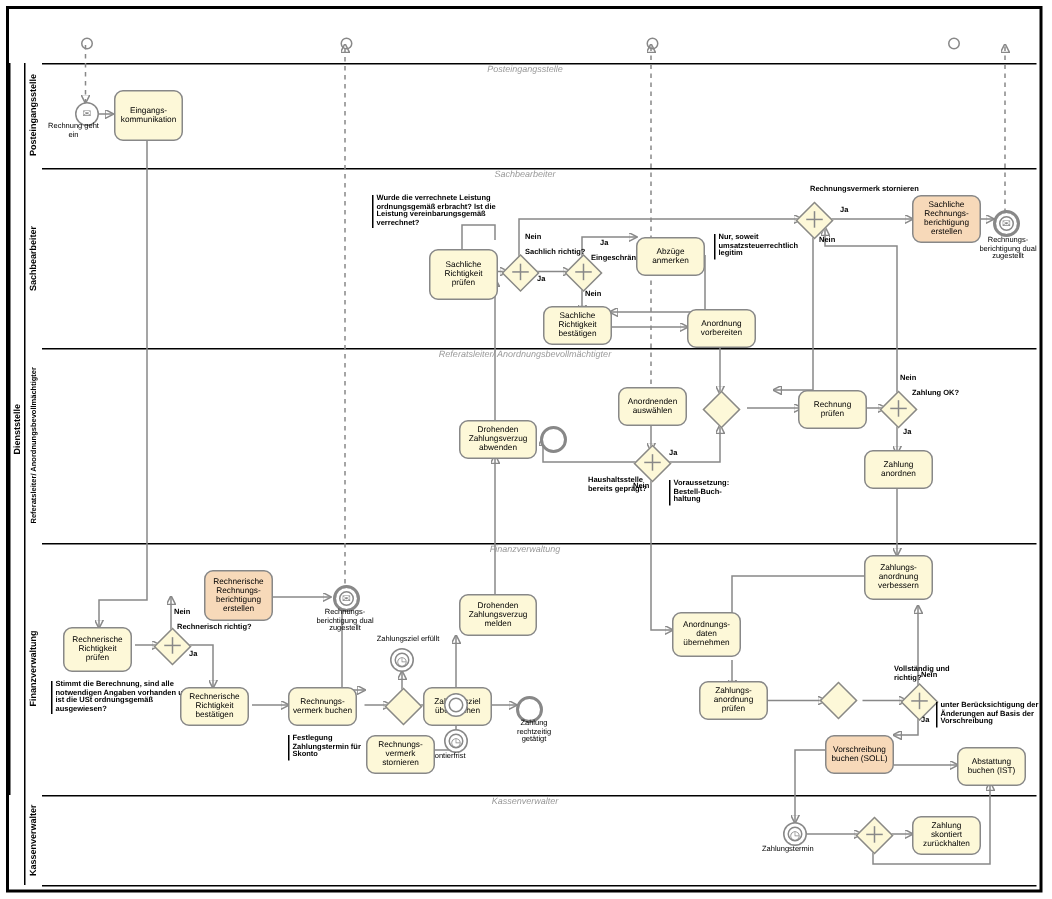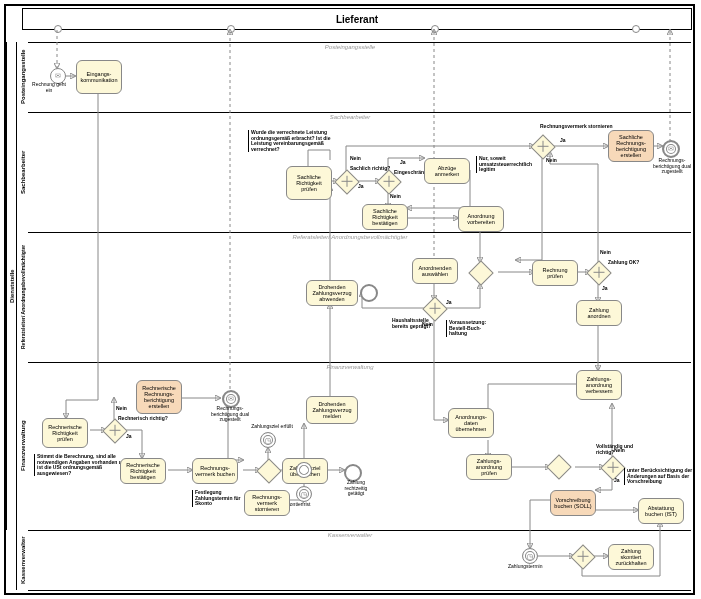--- a/index.html
+++ b/index.html
@@ -32,23 +32,20 @@
   svg.flows{position:absolute;left:0;top:0;width:701px;height:599px;pointer-events:none}
   svg.flows path{stroke:#888;stroke-width:1;fill:none}
   svg.flows path.msg{stroke-dasharray:3,3}
 </style>
 </head>
 <body>
 
 <div class="canvas">
   <div class="border"></div>
 
-  <div class="pool-header" style="left:22px;top:8px;width:668px;height:20px">
-    <span>Lieferant</span>
-  </div>
 
   <div class="msgflow-marker" style="left:54px;top:25px"></div>
   <div class="msgflow-marker" style="left:227px;top:25px"></div>
   <div class="msgflow-marker" style="left:431px;top:25px"></div>
   <div class="msgflow-marker" style="left:632px;top:25px"></div>
 
   <div class="lane-label" style="left:6px;top:42px;width:10px;height:488px">Dienststelle</div>
   <div class="lane-label" style="left:16px;top:42px;width:12px;height:70px">Posteingangsstelle</div>
   <div class="lane-label" style="left:16px;top:112px;width:12px;height:120px">Sachbearbeiter</div>
   <div class="lane-label" style="left:16px;top:232px;width:12px;height:130px;font-size:5px">Referatsleiter/

